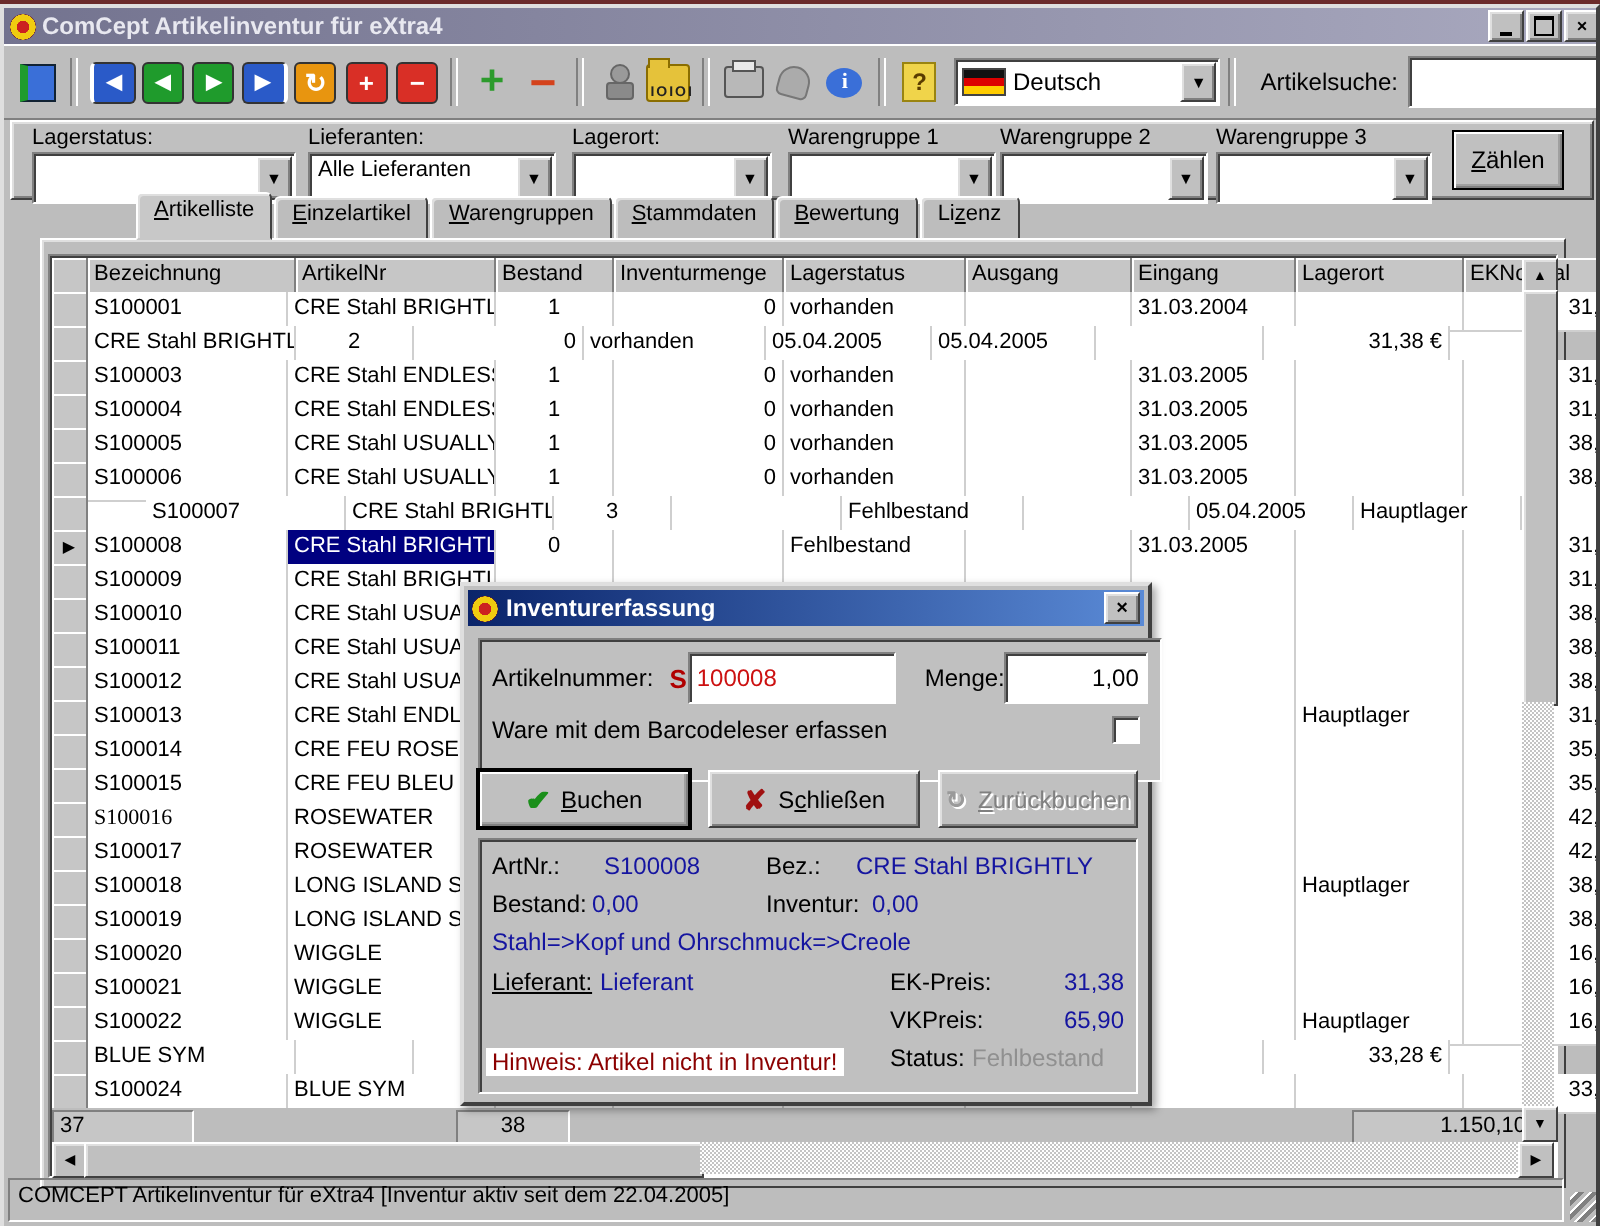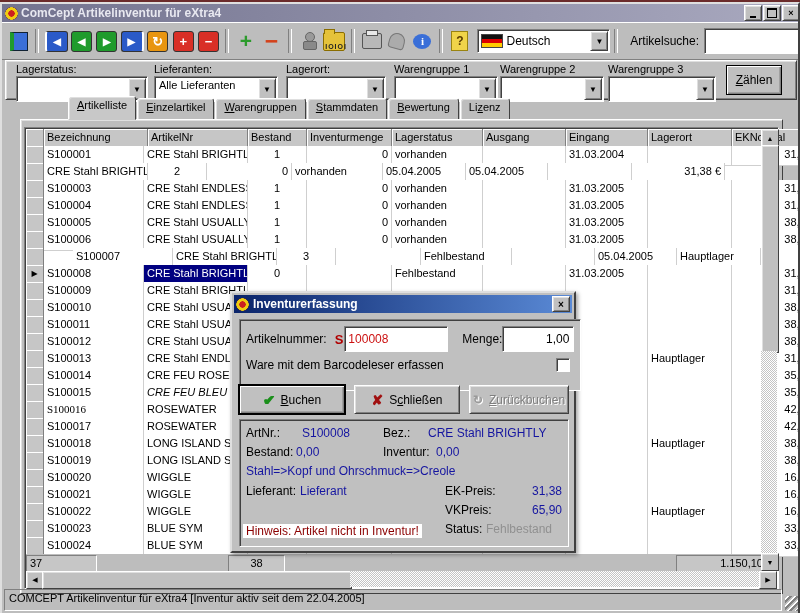--- a/index.html
+++ b/index.html
@@ -449,21 +449,21 @@
               <div class="gcell al-r" style="width: 78px;"></div>
               <div class="gcell " style="width: 84px;"></div>
               <div class="gcell " style="width: 76px;"></div>
               <div class="gcell " style="width: 75px;"></div>
               <div class="gcell " style="width: 77px;"></div>
               <div class="gcell al-r" style="width: 86px;">35,50 €</div>
             </div>
             <div class="grow">
               <div class="gcell gind"></div>
               <div class="gcell " style="width: 93px;">S100015</div>
-              <div class="gcell " style="width: 97px; font-style: italic;">CRE FEU BLEU</div>
+              <div class="gcell " style="width: 97px;">CRE FEU BLEU</div>
               <div class="gcell al-c" style="width: 52px;"></div>
               <div class="gcell al-r" style="width: 78px;"></div>
               <div class="gcell " style="width: 84px;"></div>
               <div class="gcell " style="width: 76px;"></div>
               <div class="gcell " style="width: 75px;"></div>
               <div class="gcell " style="width: 77px;"></div>
               <div class="gcell al-r" style="width: 86px;">35,50 €</div>
             </div>
             <div class="grow">
               <div class="gcell gind"></div>
@@ -544,21 +544,20 @@
               <div class="gcell al-c" style="width: 52px;"></div>
               <div class="gcell al-r" style="width: 78px;"></div>
               <div class="gcell " style="width: 84px;"></div>
               <div class="gcell " style="width: 76px;"></div>
               <div class="gcell " style="width: 75px;"></div>
               <div class="gcell " style="width: 77px;">Hauptlager</div>
               <div class="gcell al-r" style="width: 86px;">16,61 €</div>
             </div>
             <div class="grow">
               <div class="gcell gind"></div>
-              <div class="gcell " style="width: 93px;">S100023</div>
               <div class="gcell " style="width: 97px;">BLUE SYM</div>
               <div class="gcell al-c" style="width: 52px;"></div>
               <div class="gcell al-r" style="width: 78px;"></div>
               <div class="gcell " style="width: 84px;"></div>
               <div class="gcell " style="width: 76px;"></div>
               <div class="gcell " style="width: 75px;"></div>
               <div class="gcell " style="width: 77px;"></div>
               <div class="gcell al-r" style="width: 86px;">33,28 €</div>
             </div>
             <div class="grow">
@@ -639,21 +638,21 @@
     <div id="dlg-info" class="s">
       <span class="lbl" style="left:6px;top:6px;">ArtNr.:</span>
       <span class="val" style="left:62px;top:6px;">S100008</span>
       <span class="lbl" style="left:143px;top:6px;">Bez.:</span>
       <span class="val" style="left:188px;top:6px;">CRE Stahl BRIGHTLY</span>
       <span class="lbl" style="left:6px;top:25px;">Bestand:</span>
       <span class="val" style="left:56px;top:25px;">0,00</span>
       <span class="lbl" style="left:143px;top:25px;">Inventur:</span>
       <span class="val" style="left:196px;top:25px;">0,00</span>
       <span class="val" style="left:6px;top:44px;">Stahl=&gt;Kopf und Ohrschmuck=&gt;Creole</span>
-      <span class="lbl" style="left:6px;top:64px;">Lieferant:</span>
+      <span class="lbl" style="left:6px;top:64px;text-decoration:underline;">Lieferant:</span>
       <span class="val" style="left:60px;top:64px;">Lieferant</span>
       <span class="lbl" style="left:205px;top:64px;">EK-Preis:</span>
       <span class="val al-r" style="left:278px;top:64px;width:44px;">31,38</span>
       <span class="lbl" style="left:205px;top:83px;">VKPreis:</span>
       <span class="val al-r" style="left:278px;top:83px;width:44px;">65,90</span>
       <span class="lbl" style="left:6px;top:102px;">EtiText:</span>
       <span class="lbl" style="left:205px;top:102px;">Status:</span>
       <span class="gray" style="left:246px;top:102px;">Fehlbestand</span>
       <span id="hinweis" style="top:104px;left:3px;">Hinweis: Artikel nicht in Inventur!</span>
     </div>

